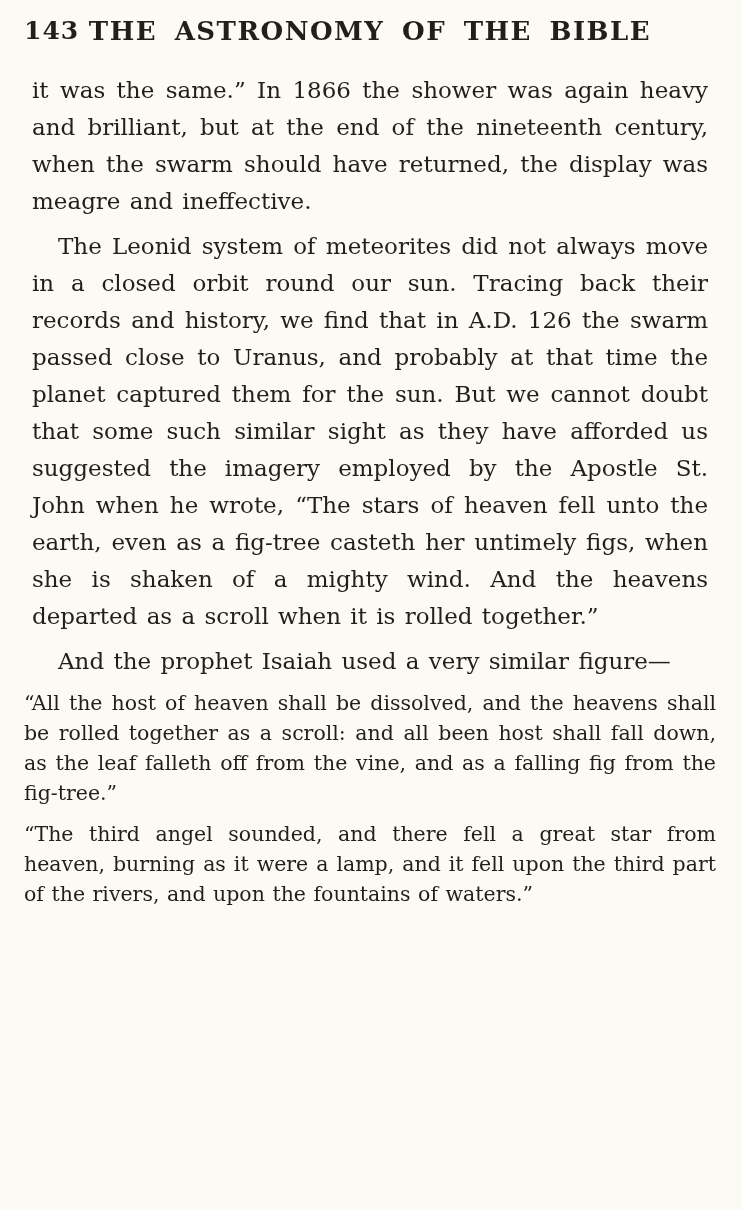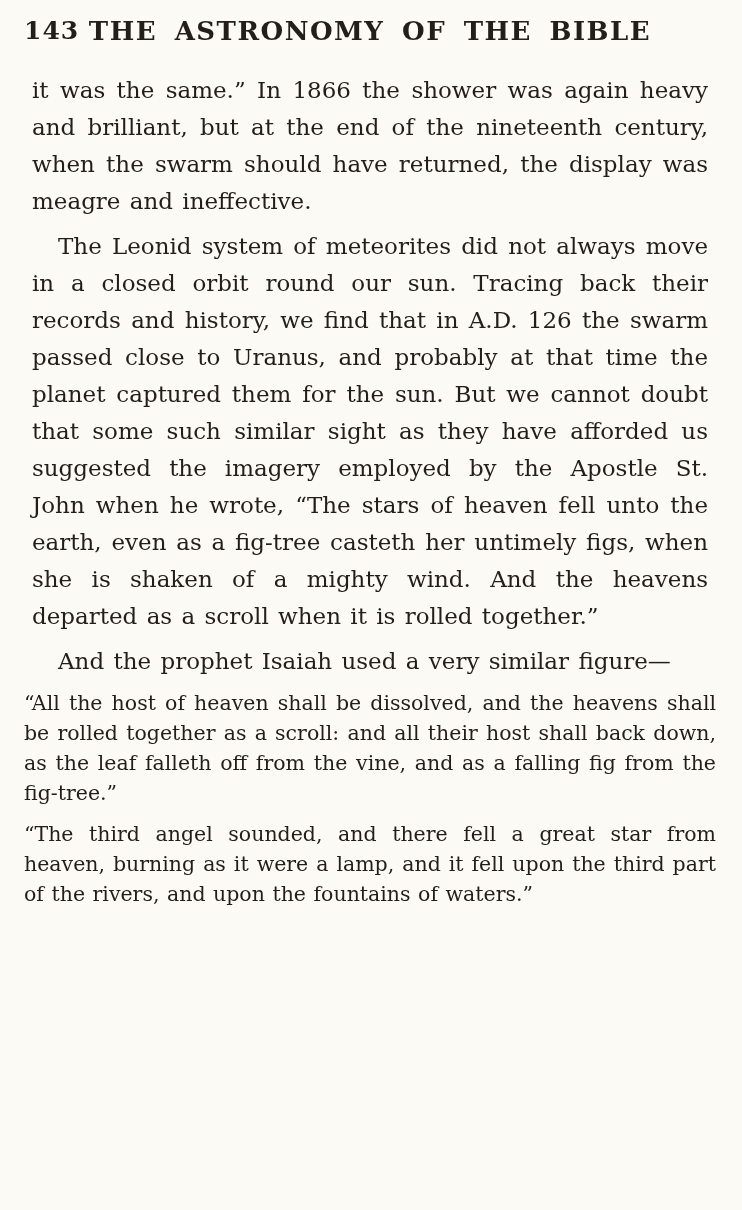--- a/index.html
+++ b/index.html
@@ -72,16 +72,16 @@
 <div class="page">
   <div class="running-header">
     <span class="page-number">143</span>
     <div class="header-title">THE ASTRONOMY OF THE BIBLE</div>
   </div>
 
   <div class="page-body">
       <p class="body"><span>it was the same.” In 1866 the shower was again heavy and brilliant, but at the end of the nineteenth century, when the swarm should have returned, the display was meagre and ineffective.</span></p>
       <p class="body indent"><span>The Leonid system of meteorites did not always move in a closed orbit round our sun. Tracing back their records and history, we find that in A.D. 126 the swarm passed close to Uranus, and probably at that time the planet captured them for the sun. But we cannot doubt that some such similar sight as they have afforded us suggested the imagery employed by the Apostle St. John when he wrote, “</span><span class="italic">The stars of heaven fell unto the earth,</span><span> even as a fig-tree casteth her untimely figs, when she is shaken of a mighty wind. And the heavens departed as a scroll when it is rolled together.”</span></p>
       <p class="body indent"><span>And the prophet Isaiah used a very similar figure—</span></p>
-      <p class="quote"><span>“All the host of heaven shall be dissolved, and the heavens shall be rolled together as a scroll: and all their host shall back down, as the leaf falleth off from the vine, and as a falling fig from the fig-tree.”</span></p>
+      <p class="quote"><span>“All the host of heaven shall be dissolved, and the heavens shall be rolled together as a scroll: and all been host shall fall down, as the leaf falleth off from the vine, and as a falling fig from the fig-tree.”</span></p>
       <p class="quote"><span>“The third angel sounded, and there fell a great star from heaven, burning as it were a lamp, and it fell upon the third part of the rivers, and upon the fountains of waters.”</span></p>
     </div>
 </div>
 
 </body></html>

